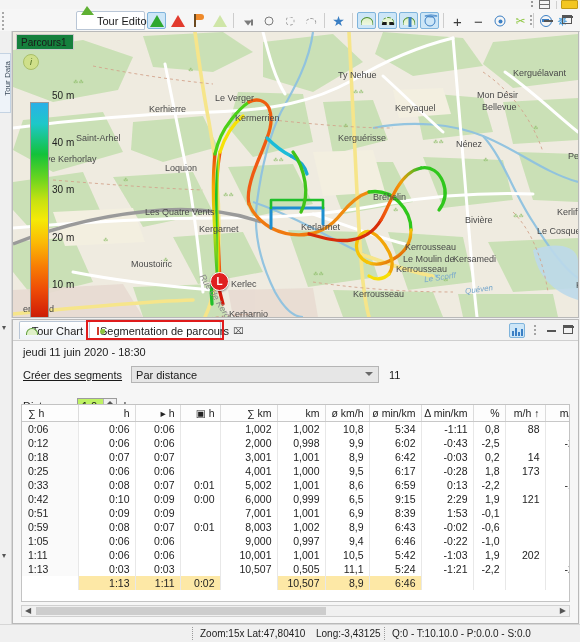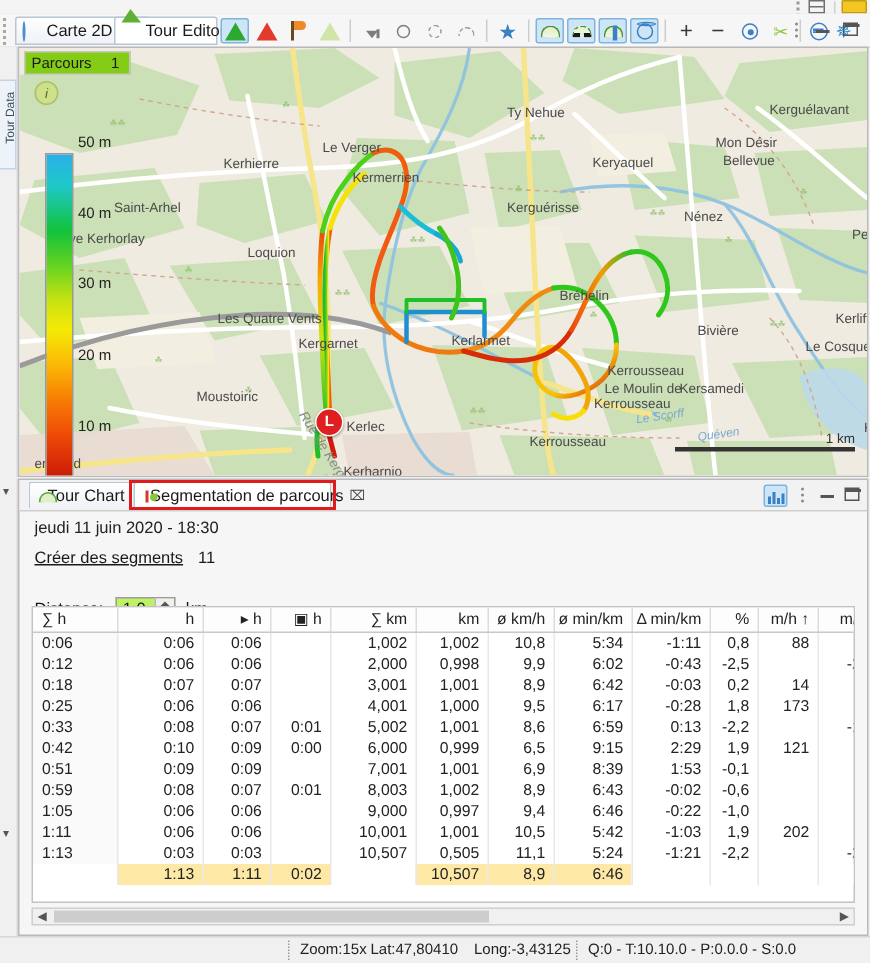--- a/index.html
+++ b/index.html
@@ -76,22 +76,22 @@
 
   
   .leftrail{position:absolute;left:0;top:31px;width:11px;height:287px;background:#f0f0f0;border-right:1px solid #d8d8d8;}
   .vtab{position:absolute;left:0;top:22px;width:11px;height:60px;background:#eef3f9;border:1px solid #c4d3e3;border-left:none;box-sizing:border-box;}
   .vtab span{position:absolute;left:-16px;top:20px;width:46px;transform:rotate(-90deg);font-size:8px;color:#3a4a5a;text-align:center;}
 
   
   .mappanel{position:absolute;left:12px;top:31px;width:567px;height:287px;background:#fff;border:1px solid #b9b9b9;box-sizing:border-box;overflow:hidden;}
   .mapcanvas{position:absolute;left:0;top:0;width:565px;height:285px;overflow:hidden;background:#eeeade;}
 
-  .parcours{position:absolute;left:3px;top:2px;height:14px;padding:0 6px 0 4px;background:#84cc16;
-     border:1px solid #c8c8c8;font-size:10px;display:flex;align-items:center;gap:13px;z-index:40;}
+  .parcours{position:absolute;left:3px;top:2px;height:14px;padding:0 6px 0 4px;background:#15803d;
+     border:1px solid #c8c8c8;font-size:10px;display:flex;align-items:center;gap:0;z-index:40;}
   .infoico{position:absolute;left:10px;top:22px;width:14px;height:14px;border-radius:50%;
      background:#cfe08a;border:1px solid #a9bf68;color:#4a6a1f;font-size:9px;font-style:italic;
      display:flex;align-items:center;justify-content:center;z-index:40;}
 
   
   .legend{position:absolute;left:17px;top:70px;width:19px;height:235px;z-index:35;
      background:linear-gradient(to bottom,#2ab0e8 0%,#1ec8c8 9%,#13c23a 22%,#66d420 32%,#c9e211 42%,#f5ea07 50%,#fbb905 60%,#f87e04 70%,#ee4c07 80%,#d42307 90%,#8e0f06 100%);
      border:1px solid #9a9a9a;box-sizing:border-box;}
   .legend-lab{position:absolute;z-index:36;font-size:10px;color:#222;white-space:nowrap;text-align:center;}
 
@@ -183,25 +183,20 @@
   <div class="toolbar">
     <span class="tbhandle">
         <i></i>
         <i></i>
         <i></i>
         <i></i>
         <i></i>
         <i></i>
       </span>
 
-    <div class="tabbtn" style="left:10px;width:90px;">
-      <span class="tabico"><span class="ico-circle" style="margin-top:1px"></span></span>
-      <span class="lbl">Carte 2D</span>
-      <span class="xm">⌧</span>
-    </div>
     <div class="tabbtn" style="left:76px;width:69px;background:#fff;">
       <span class="tabico"><span class="ico-mount"></span></span>
       <span class="lbl">Tour Editor</span>
     </div>
 
     <div class="tbtn on" style="left:147px;">
         <span class="tri green"></span>
       </div>
     <div class="tbtn" style="left:168px;">
         <span class="tri red"></span>
@@ -506,24 +501,20 @@
         </div>
 
       <div class="marker" style="left:197px;top:240px;">L</div>
 
       <div class="parcours">
         <span>Parcours</span>
         <span>1</span>
       </div>
       <div class="infoico">i</div>
 
-      <div class="scalebar">
-        <span>1 km</span>
-        <div class="bar"></div>
-      </div>
     </div>
   </div>
 
   <div class="dock">
     <div class="dockleftrail">
       <span class="chev">▾</span>
       <span class="chev2">▾</span>
     </div>
 
     <div class="dockbody">
@@ -553,20 +544,24 @@
             <i></i>
           </span>
         <span class="minbox" style="position:absolute;left:534px;top:10px;"></span>
         <span class="maxbox" style="position:absolute;left:550px;top:5px;"></span>
       </div>
 
       <div class="datestr">jeudi 11 juin 2020 - 18:30</div>
 
       <div class="frow" style="left:10px;top:46px;">
         <span class="flabel"><u>Créer des segments</u></span>
+        <span class="combo" style="margin-left:9px;">
+          <span>Par distance</span>
+          <span class="carat"></span>
+        </span>
         <span class="segcount">11</span>
       </div>
 
       <div class="frow" style="left:10px;top:78px;justify-content:center;">
         <span class="flabel"><u>Distance:</u></span>
         <span class="spin" style="margin-left:8px;">
           <span>1.0</span>
           <span class="btns">
               <i class="up"></i>
               <i class="dn"></i>

